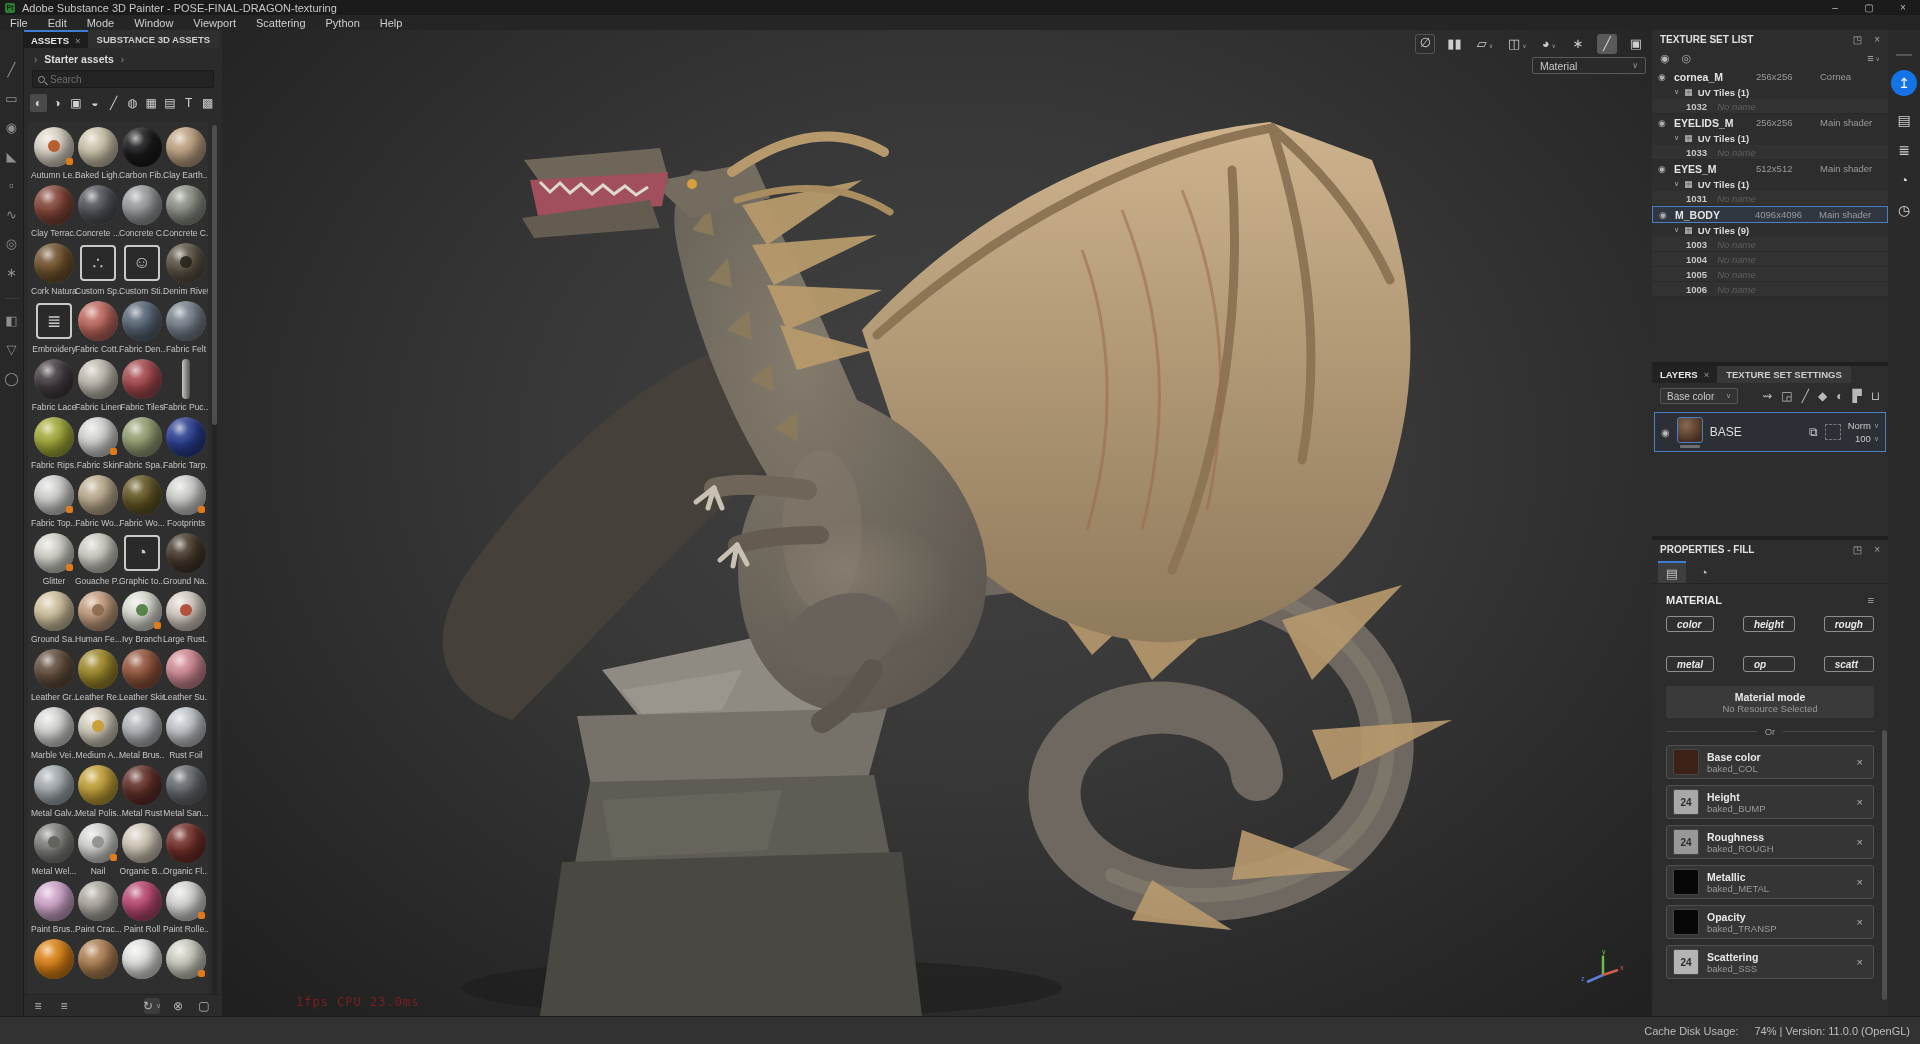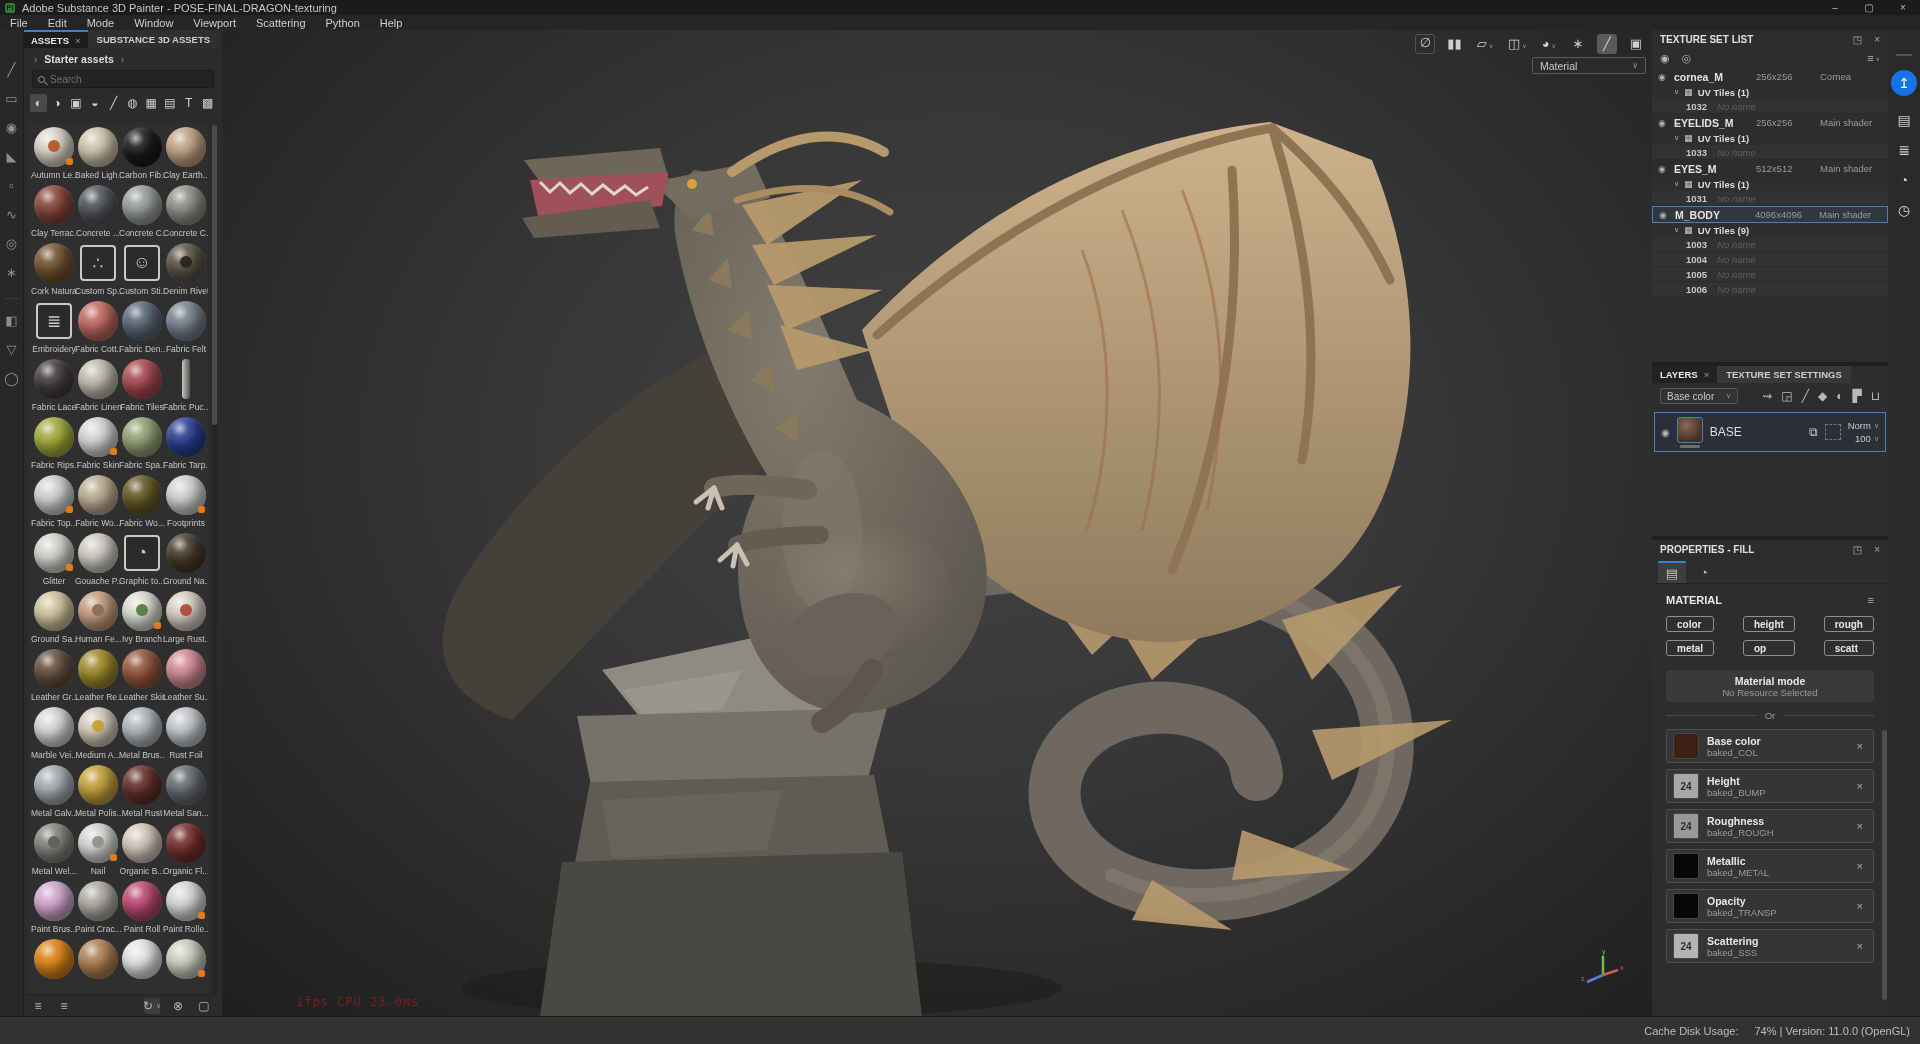--- a/index.html
+++ b/index.html
@@ -141,21 +141,21 @@
   #props { top:510px; height:476px; }
   #props-tabs { display:flex; height:26px; align-items:flex-end; padding-left:6px; gap:4px;
                 border-bottom:1px solid #242424; }
   .ptab { width:28px; height:22px; display:flex; align-items:center; justify-content:center;
           font-size:13px; color:#c0c0c0; }
   .ptab.active { background:#3e3e3e; border-top:2px solid #3e7ed0; }
   #mat-head { display:flex; align-items:center; padding:10px 14px 8px; }
   #mat-head .t { font-size:11px; font-weight:bold; color:#e8e8e8; }
   #mat-head .m { margin-left:auto; color:#b0b0b0; font-size:11px; }
   #chan-grid { display:grid; grid-template-columns:auto auto auto; justify-content:space-between;
-               row-gap:8px; padding:2px 14px 10px; }
+               row-gap:24px; padding:2px 14px 10px;font-style:italic; }
   .chan-btn { height:16px; border:1px solid #8f8f8f; border-radius:3px; background:#2f2f2f;
               color:#e8e8e8; font-size:10px; font-weight:bold; padding:0 10px;
               display:flex; align-items:center; }
   #mat-mode { margin:4px 14px 0; height:32px; background:#3a3a3a; border-radius:3px;
               display:flex; flex-direction:column; align-items:center; justify-content:center; }
   #mat-mode .a { font-size:10.5px; font-weight:bold; color:#e8e8e8; }
   #mat-mode .b { font-size:9.5px; color:#9a9a9a; }
   #or-row { display:flex; align-items:center; gap:8px; margin:8px 14px; }
   #or-row .line { flex:1; height:1px; background:#4a4a4a; }
   #or-row .t { font-size:9.5px; color:#9a9a9a; }

